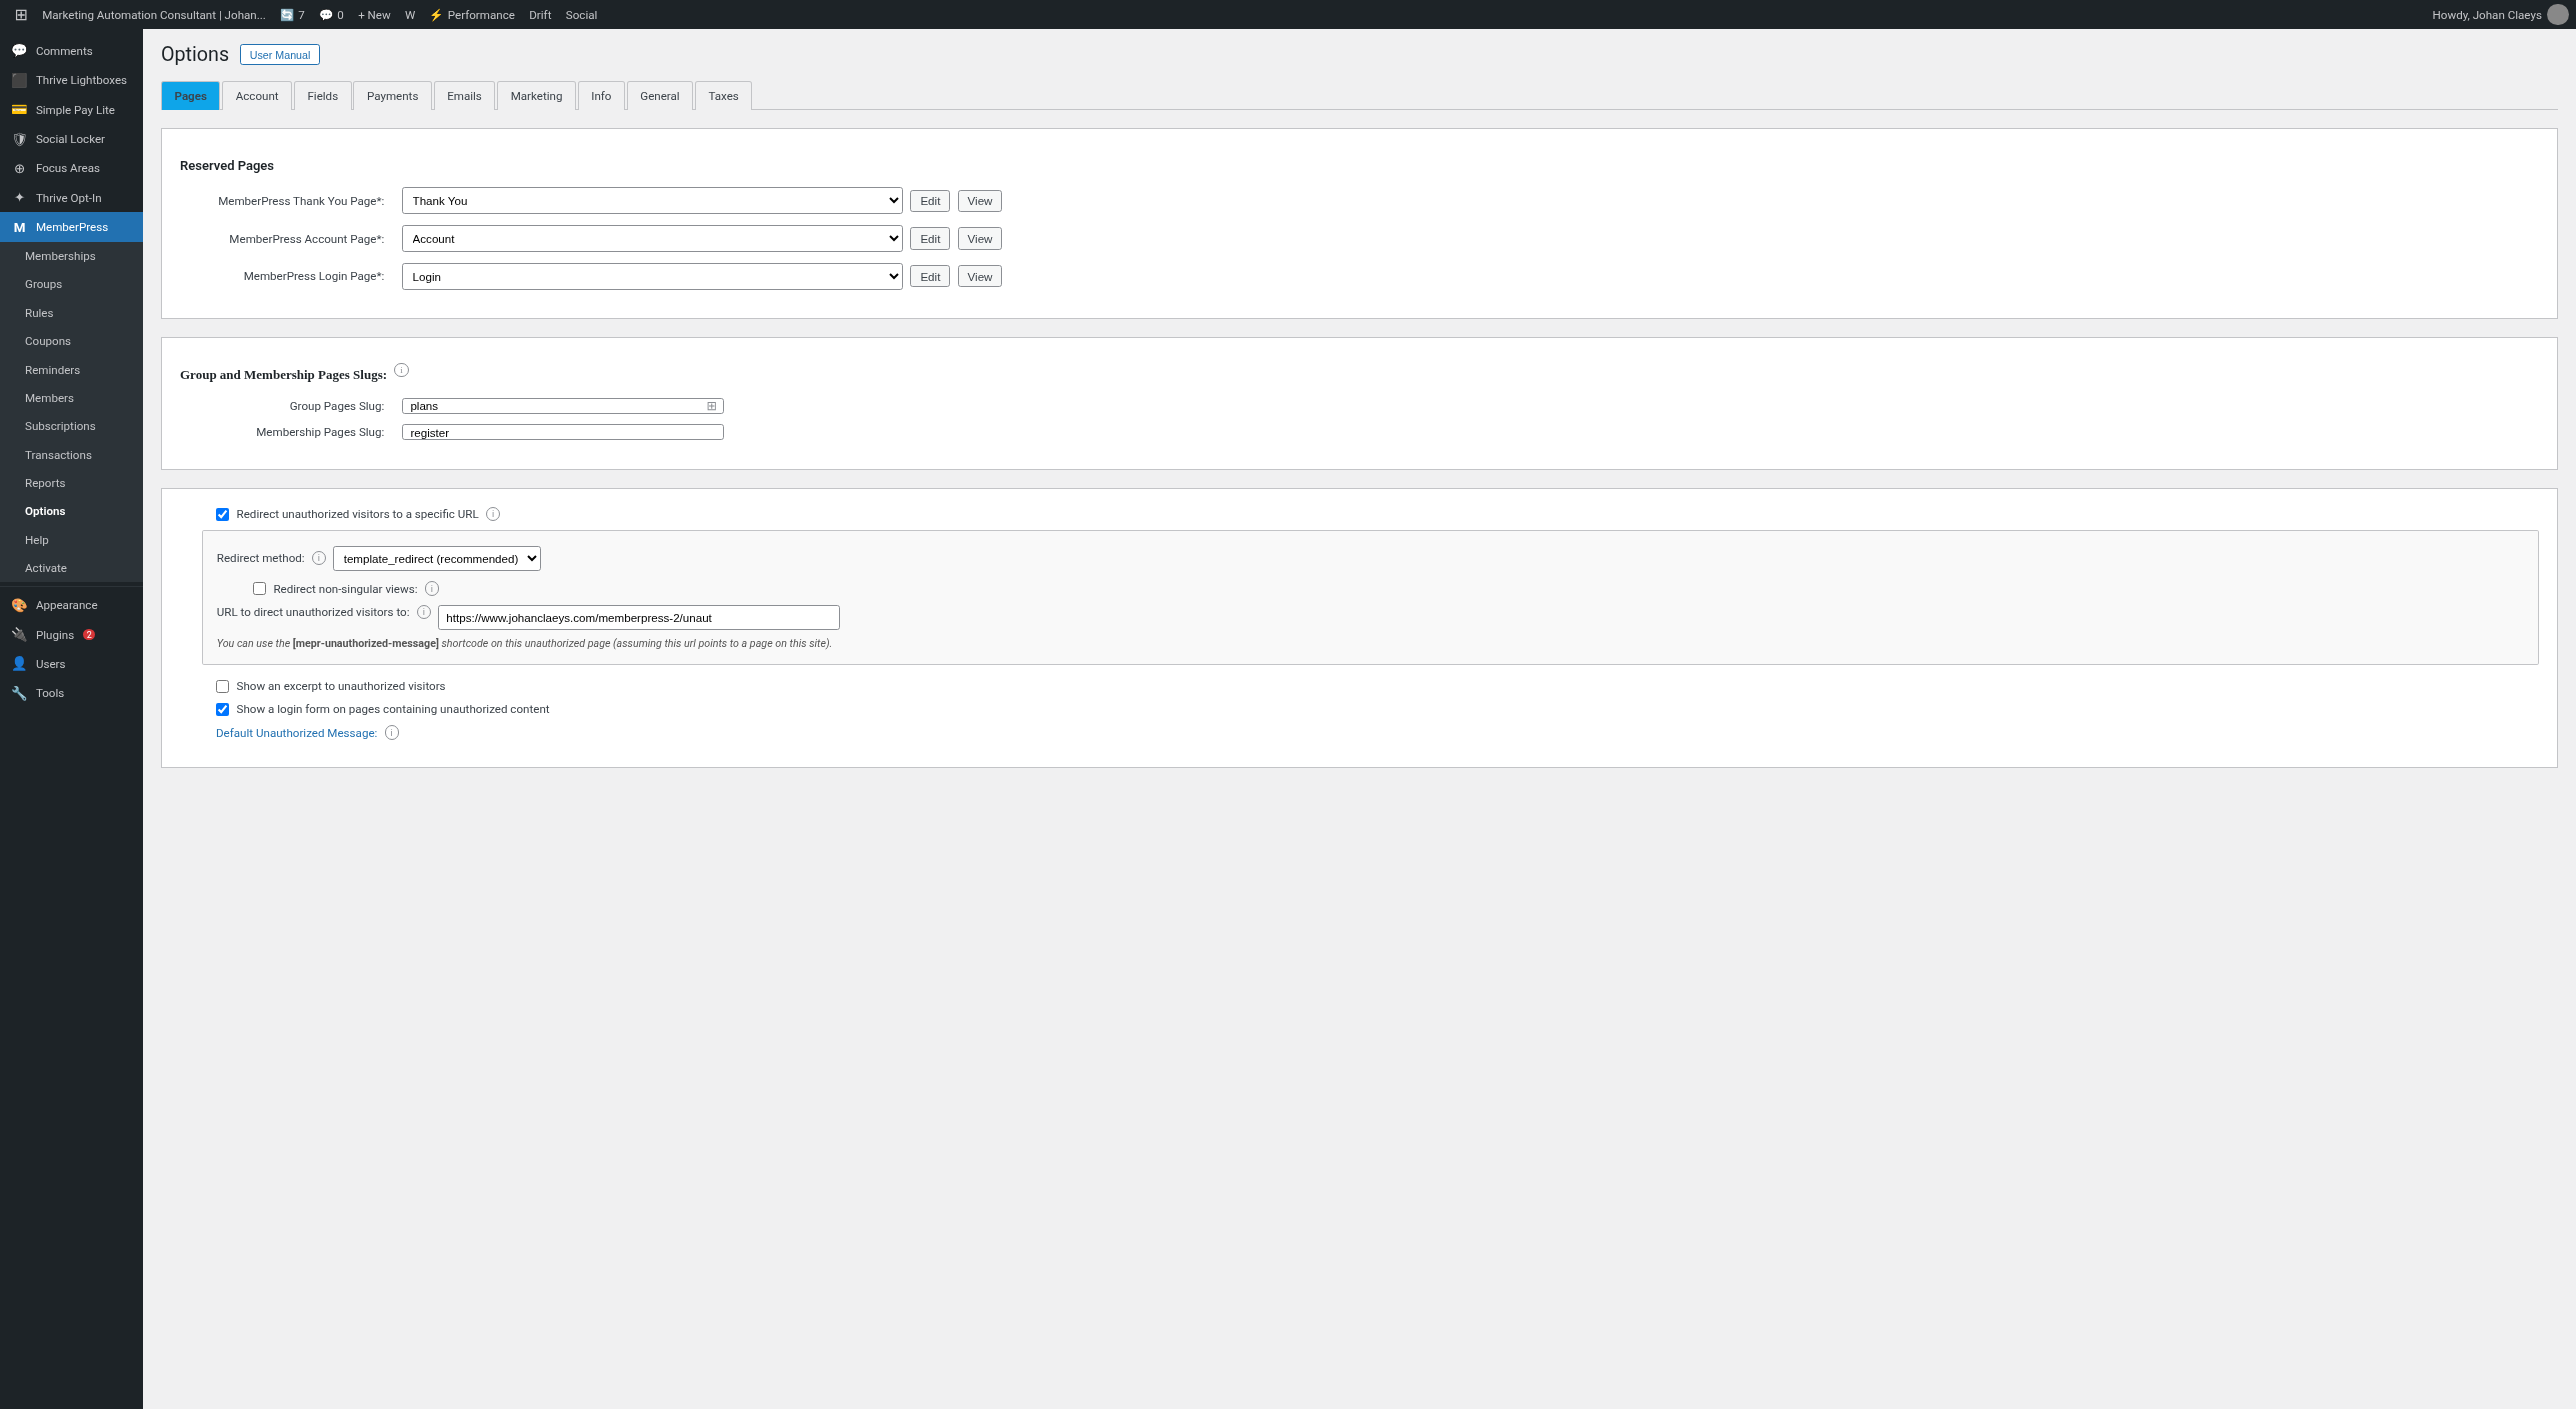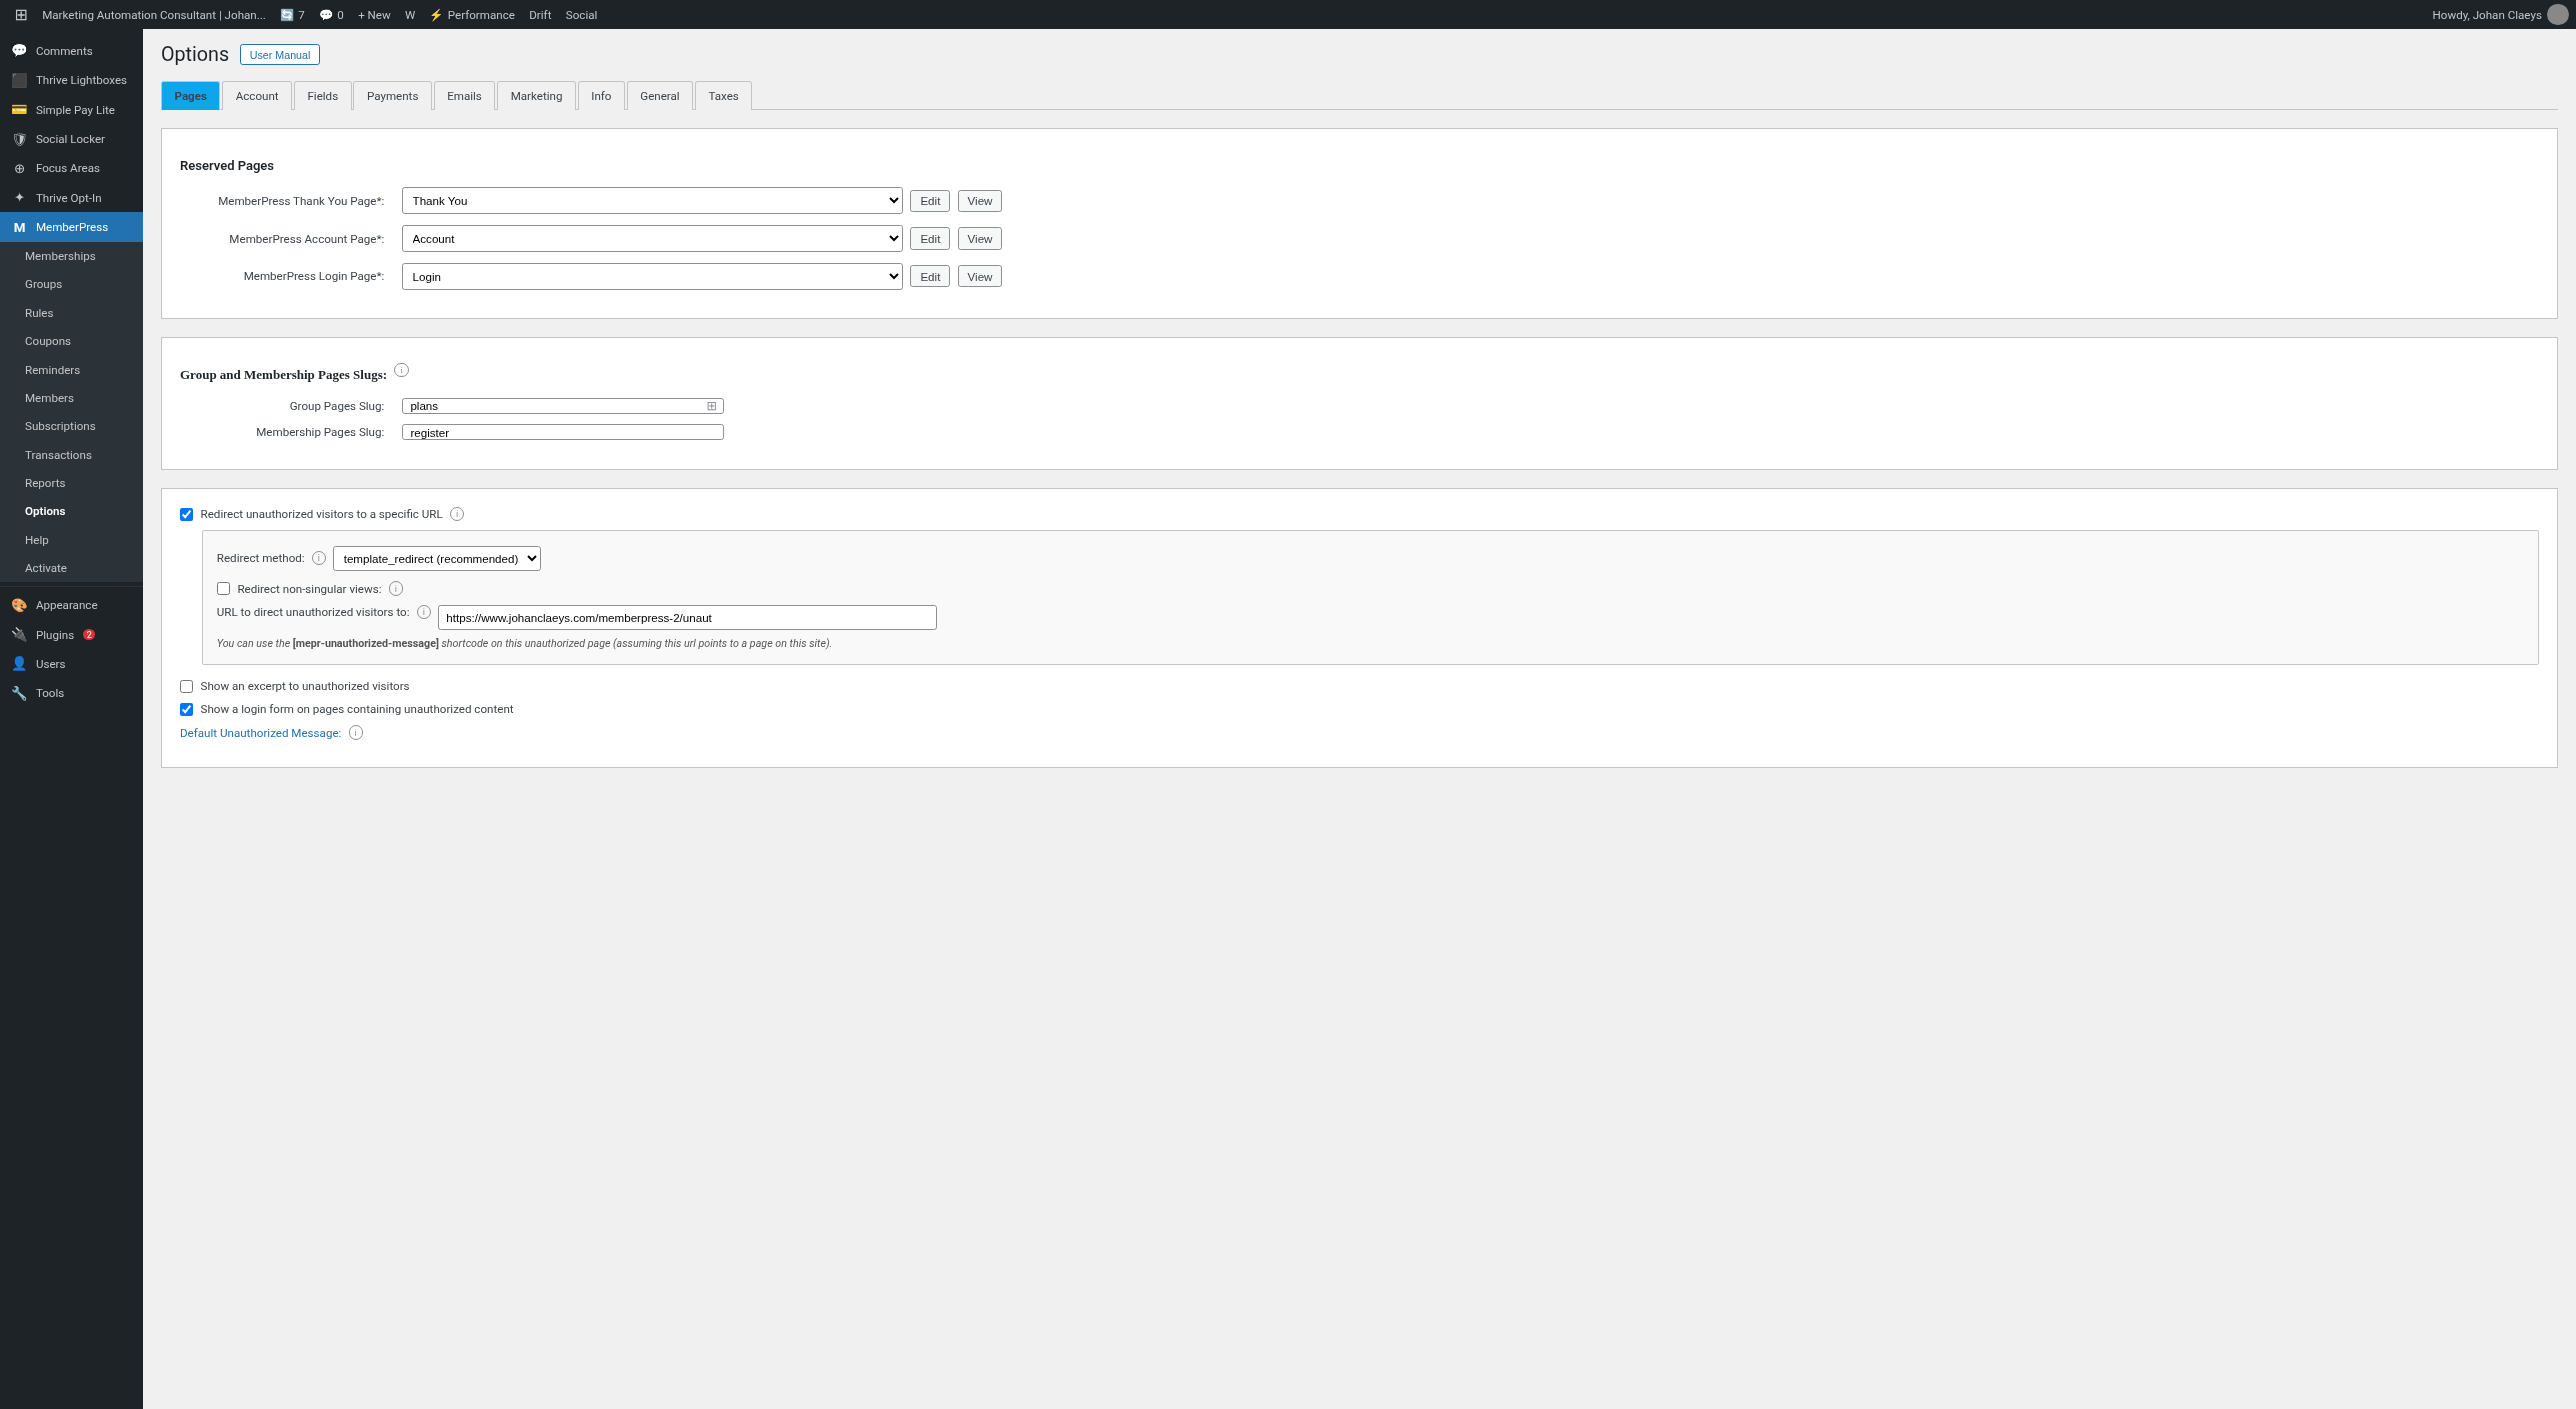--- a/index.html
+++ b/index.html
@@ -98,30 +98,30 @@
 
     
     .slug-input-wrap { position: relative; display: inline-flex; align-items: center; }
     .slug-input-wrap input { width: 322px; padding-right: 29px; }
     .slug-icon { position: absolute; right: 7.2px; color: #8c8f94; font-size: 12.5px; cursor: pointer; }
 
     
     .section-header { display: flex; align-items: center; gap: 7.2px; margin-bottom: 14.3px; font-family: Liberation Serif, serif; }
     .info-icon { display: inline-flex; align-items: center; justify-content: center; width: 14.3px; height: 14.3px; border-radius: 50%; border: 0.9px solid #8c8f94; color: #8c8f94; font-size: 9px; cursor: help; }
     .ua-header { font-size: 12.5px; font-weight: 600; margin-bottom: 10.7px; }
-    .checkbox-row { display: flex; align-items: center; gap: 7.2px; margin-bottom: 9px; font-size: 11.6px; }
+    .checkbox-row { display: flex; align-items: center; gap: 7.2px; margin-bottom: 9px; font-size: 11.6px; margin-left: 36px; }
     .checkbox-row input[type="checkbox"] { width: 13.4px; height: 13.4px; }
     .indent-box {
       border: 0.9px solid #c3c4c7; background: #f9f9f9; padding: 14.3px;
       margin: 9px 0 14.3px 21.5px; border-radius: 1.8px;
     }
     .redirect-method-row { display: flex; align-items: center; gap: 7.2px; margin-bottom: 10.7px; font-size: 11.6px; }
     .redirect-method-row select { height: 25px; border: 0.9px solid #8c8f94; border-radius: 2.7px; padding: 0 5.4px; font-size: 11.6px; background: #fff; }
     .url-row { display: flex; align-items: flex-start; gap: 7.2px; margin-bottom: 7.2px; font-size: 11.6px; }
-    .url-row input[type="text"] { width: 499px; height: 25px; border: 0.9px solid #8c8f94; border-radius: 2.7px; padding: 0 7.2px; font-size: 11.6px; }
+    .url-row input[type="text"] { width: 402px; height: 25px; border: 0.9px solid #8c8f94; border-radius: 2.7px; padding: 0 7.2px; font-size: 11.6px; }
     .url-hint { font-size: 10.7px; color: #555; font-style: italic; margin-top: 5.4px; }
     .url-hint strong { font-style: normal; }
     .bottom-checkboxes { margin-top: 14.3px; }
     .default-unauth { color: #2271b1; cursor: pointer; font-size: 11.6px; }
   </style>
 </head>
 <body>
 
 <div id="admin-bar">
   <span class="ab-logo">⊞</span>

